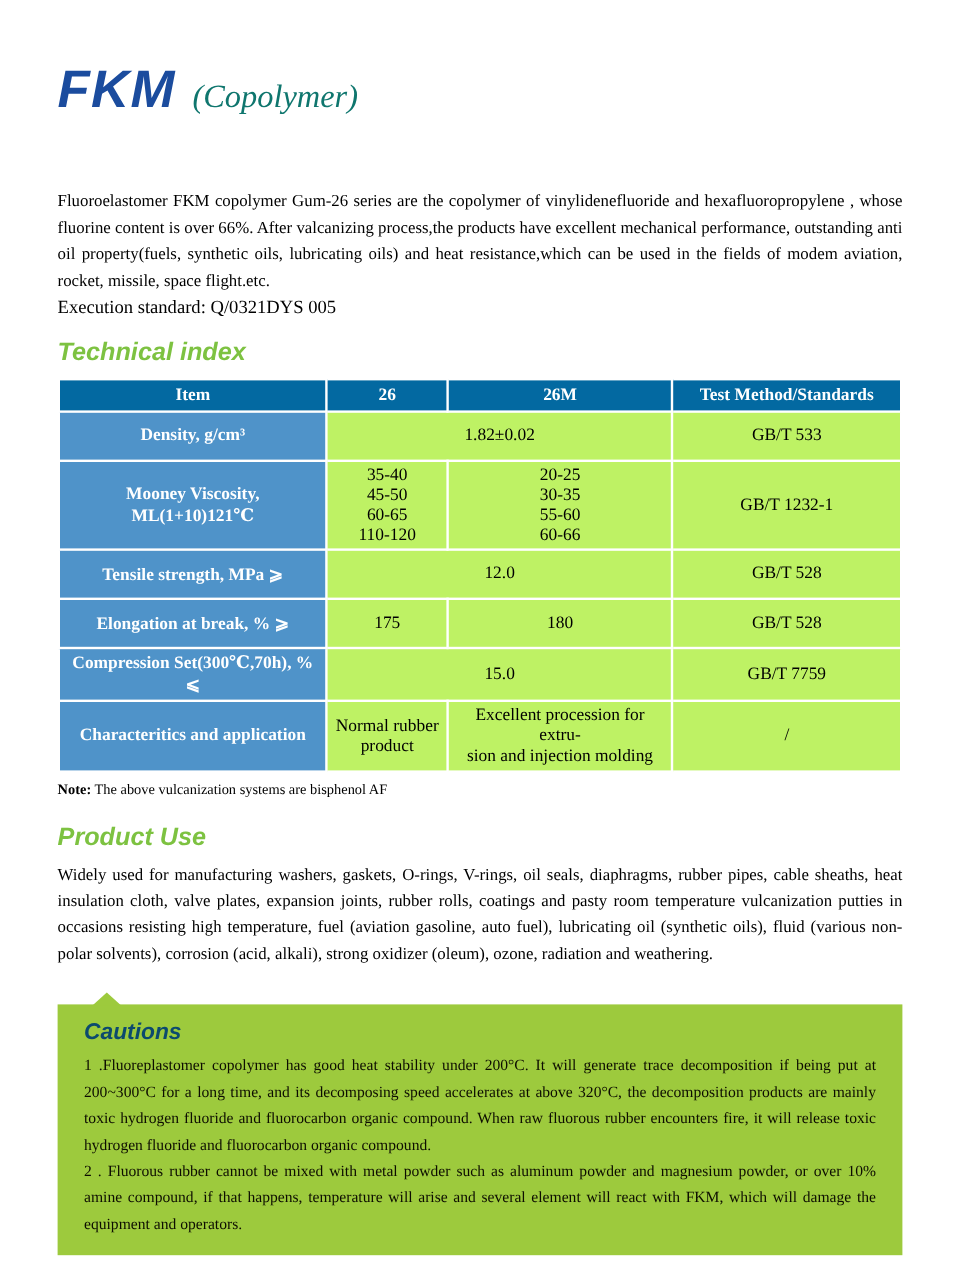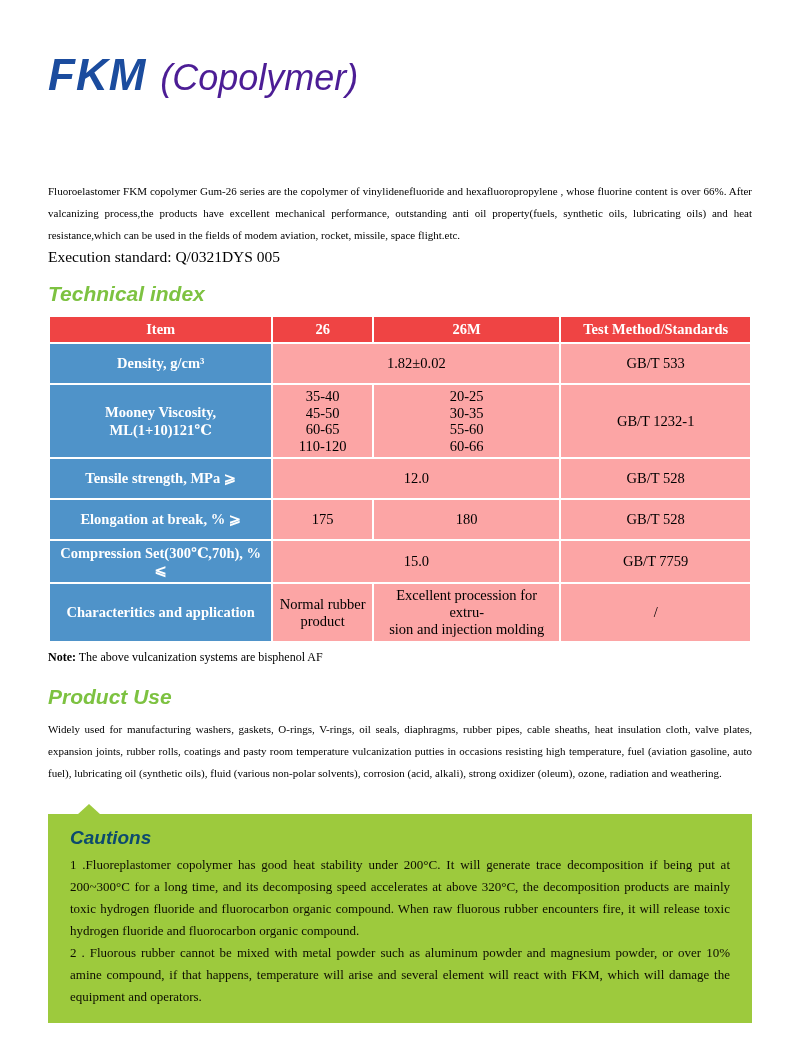--- a/index.html
+++ b/index.html
@@ -15,51 +15,51 @@
     width: 800px;
     height: 1057px;
     padding: 50px 48px 0 48px;
   }
 
   
   .logo-row {
     display: flex;
     align-items: baseline;
     gap: 14px;
-    margin-bottom: 80px;
+    margin-bottom: 58px;
   }
   .logo-main {
     font-family: "Liberation Sans", "DejaVu Sans", sans-serif;
     font-weight: bold;
     font-style: italic;
     font-size: 44px;
     letter-spacing: 1px;
     color: #1b4c9e;
   }
   .logo-sub {
-    font-family: Liberation Sans, sans-serif;
+    font-family: Liberation Serif, serif;
     font-style: italic;
     font-weight: 500;
-    font-size: 36px;
-    color: #4c1d95;
+    font-size: 27px;
+    color: #0f766e;
   }
 
   
   .sec-heading {
     font-family: "Liberation Sans", "DejaVu Sans", sans-serif;
     font-weight: bold;
     font-style: italic;
     font-size: 21px;
     color: #7dc241;
     margin-bottom: 9px;
   }
 
   
   .body-text {
-    font-size: 11px;
+    font-size: 14px;
     line-height: 22px;
     text-align: justify;
   }
   .plain-line { font-size: 15.5px; line-height: 22px; }
 
   .intro-section { margin-bottom: 14px; }
   .tech-section  { margin-bottom: 20px; }
   .use-section   { }
 
   
@@ -69,32 +69,32 @@
     margin-top: 3px;
   }
   table.tech-table th, table.tech-table td {
     border: 2.5px solid #ffffff;
     text-align: center;
     vertical-align: middle;
     font-size: 14.5px;
     padding: 3px 4px;
   }
   table.tech-table th {
-    background: #ef4444;
+    background: #0369a1;
     color: #ffffff;
     font-weight: bold;
     height: 27px;
   }
   td.item-cell {
     background: #4f93c9;
     color: #ffffff;
     font-weight: bold;
     width: 224px;
   }
-  td.data-cell { background: #fca5a5; }
+  td.data-cell { background: #bef264; }
   col.c-26  { width: 101px; }
   col.c-26m { width: 188px; }
   col.c-method { width: 191px; }
   td.row-pad { height: 41px; }
   td.row-tall { height: 38px; }
   .cell-line { display: block; line-height: 16.5px; }
   .cell-line-2 { display: block; line-height: 17px; }
 
   .note-line {
     margin-top: 7px;

